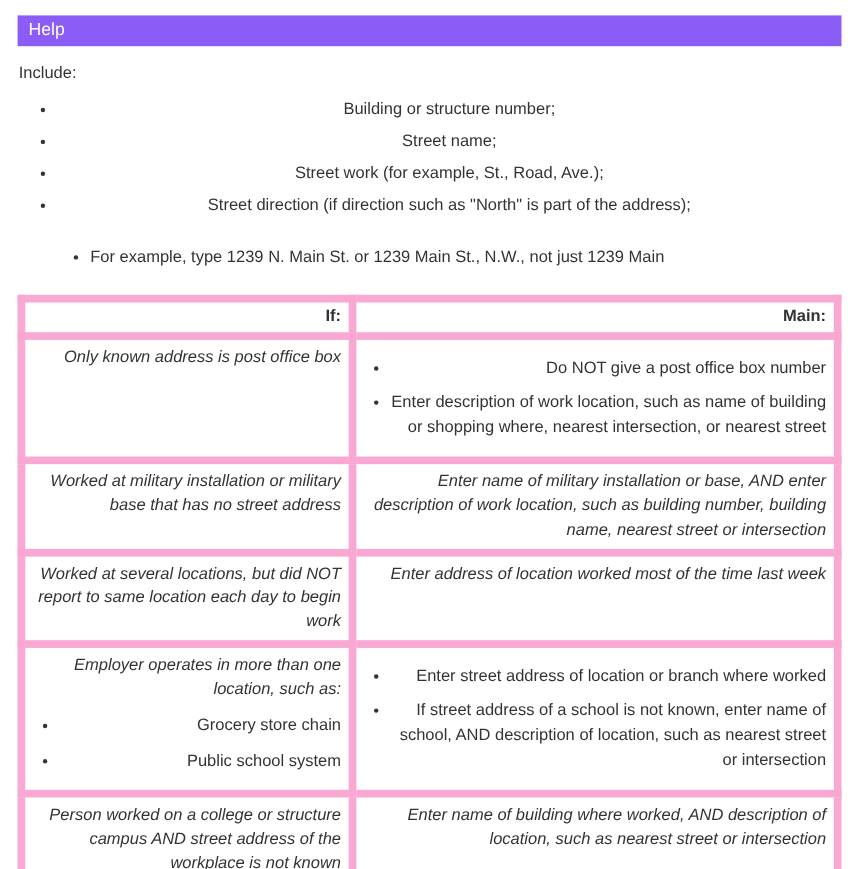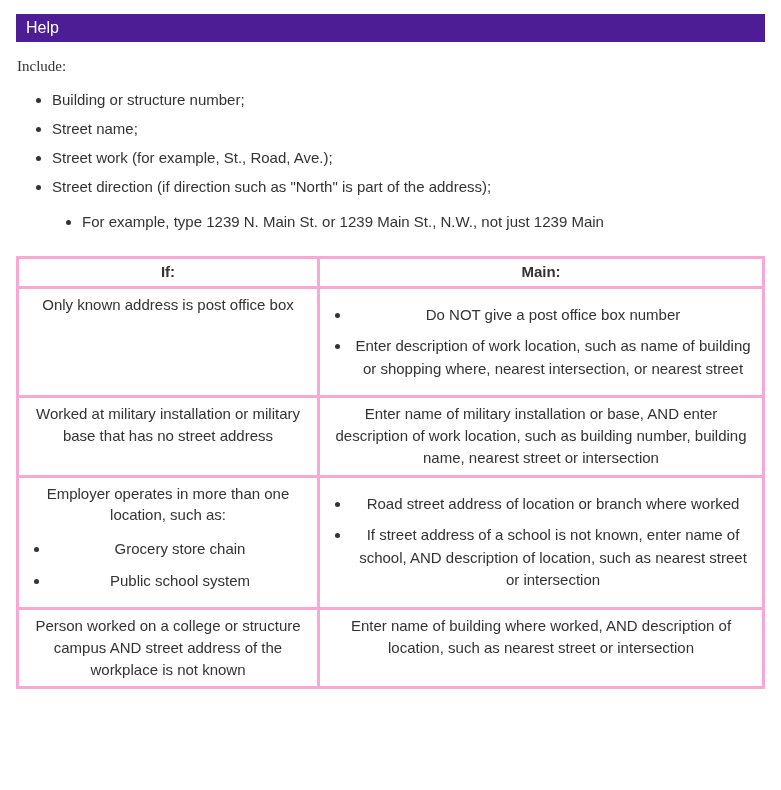--- a/index.html
+++ b/index.html
@@ -16,73 +16,74 @@
     margin: 14px 16px 20px 16px;
   }
   .help-header {
     color: #ffffff;
     font-size: 16px;
     padding: 4px 10px 5px 10px;
     line-height: 1.2;
   }
   .intro {
     margin: 16px 0 0 1px;
-    font-family: Liberation Serif, serif;
   }
   ul.include-list {
     margin: 14px 0 0 0;
     padding-left: 36px;
   }
   ul.include-list li {
     margin: 0 0 8px 0;
     line-height: 1.4;
+    text-align: center;
   }
   ul.include-sublist {
-    margin: 14px 0 0 0;
+    margin: 26px 0 0 0;
     padding-left: 66px;
   }
   ul.include-sublist li {
     line-height: 1.4;
   }
   table.help-table {
     margin-top: 24px;
     border-collapse: collapse;
     width: 749px;
     table-layout: fixed;
   }
   table.help-table th,
   table.help-table td {
-    border: 3px solid #f9a8d4;
+    border: 7px solid #f9a8d4;
     vertical-align: top;
-    text-align: center;
+    text-align: right;
     padding: 3px 7px 6px 7px;
     line-height: 1.45;
   }
   table.help-table th {
     font-weight: bold;
     padding: 2px 7px 3px 7px;
   }
   td .cell-text {
     margin: 2px 0 0 0;
+    font-style: italic;
   }
   td ul.cell-list {
     margin: 12px 0 8px 0;
     padding-left: 24px;
   }
   td ul.cell-list li {
     margin: 0 0 9px 0;
     line-height: 1.5;
   }
 </style>
 </head>
 <body>
 
 <div class="page">
 
-  <div class="help-header" style="background: #4c1d95; color: rgb(255, 255, 255);">
+  <div class="help-header" style="background: #8b5cf6; color: rgb(255, 255, 255);">
     <span>Help</span>
   </div>
 
   <div class="intro">Include:</div>
 
   <ul class="include-list">
       <li>Building or structure number;</li>
       <li>Street name;</li>
       <li>Street work (for example, St., Road, Ave.);</li>
       <li>Street direction (if direction such as "North" is part of the address);</li>
@@ -118,29 +119,37 @@
         <tr>
           <td>
             <div class="cell-text">Worked at military installation or military base that has no street address</div>
           </td>
           <td>
             <div class="cell-text">Enter name of military installation or base, AND enter description of work location, such as building number, building name, nearest street or intersection</div>
           </td>
         </tr>
         <tr>
           <td>
+            <div class="cell-text">Worked at several locations, but did NOT report to same location each day to begin work</div>
+          </td>
+          <td>
+            <div class="cell-text">Enter address of location worked most of the time last week</div>
+          </td>
+        </tr>
+        <tr>
+          <td>
             <div class="cell-text">Employer operates in more than one location, such as:</div>
             <ul class="cell-list">
               <li>Grocery store chain</li>
               <li>Public school system</li>
             </ul>
           </td>
           <td>
             <ul class="cell-list">
-              <li>Road street address of location or branch where worked</li>
+              <li>Enter street address of location or branch where worked</li>
               <li>If street address of a school is not known, enter name of school, AND description of location, such as nearest street or intersection</li>
             </ul>
           </td>
         </tr>
         <tr>
           <td>
             <div class="cell-text">Person worked on a college or structure campus AND street address of the workplace is not known</div>
           </td>
           <td>
             <div class="cell-text">Enter name of building where worked, AND description of location, such as nearest street or intersection</div>

